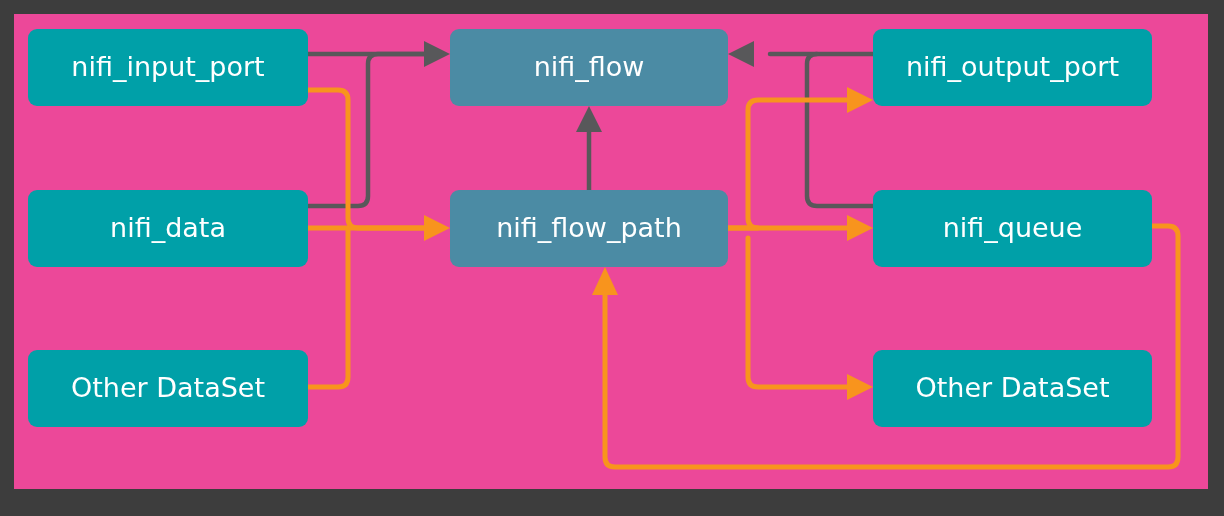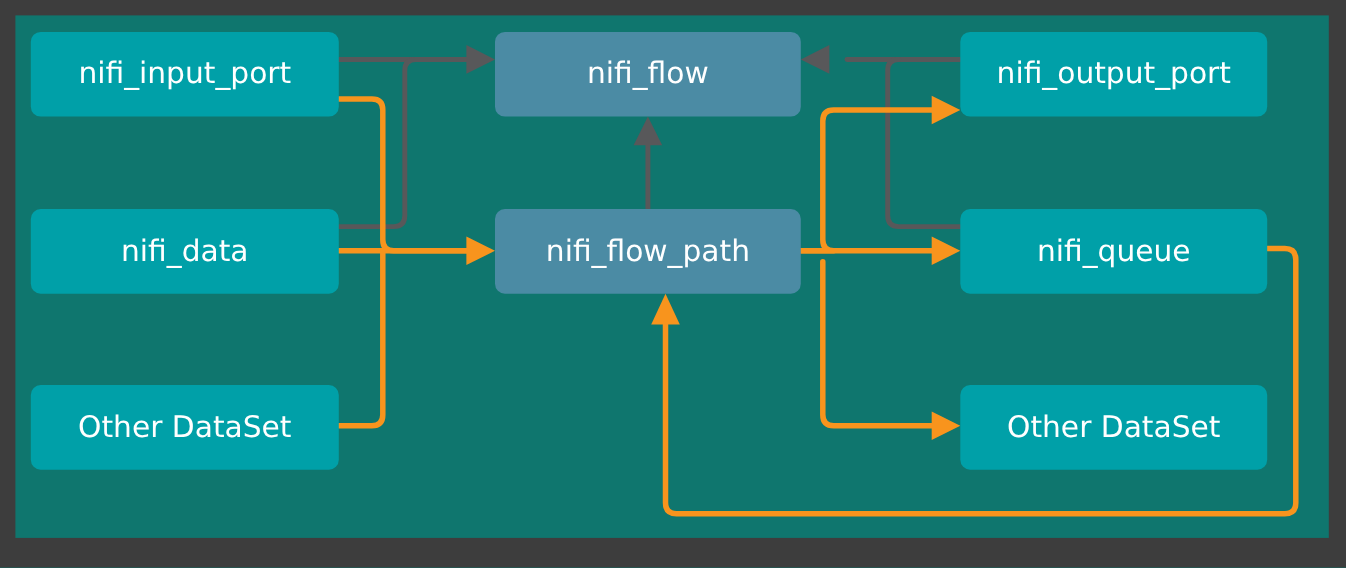--- a/index.html
+++ b/index.html
@@ -6,21 +6,21 @@
   body{
     width:1224px;height:516px;
     background:#3d3d3d;
     font-family:"DejaVu Sans","Liberation Sans",sans-serif;
     overflow:hidden;
   }
   #diagram-frame{
     position:absolute;
     left:14px;top:14px;
     width:1194px;height:475px;
-    background:#0f766e;
+    background:#ec4899;
   }
   #diagram-svg{display:block;width:1194px;height:475px;}
   .node-rect{stroke:none;}
   .node-label{
     font-family:"DejaVu Sans","Liberation Sans",sans-serif;
     font-size:27px;
     fill:#ffffff;
     text-anchor:middle;
     dominant-baseline:middle;
     pointer-events:none;

